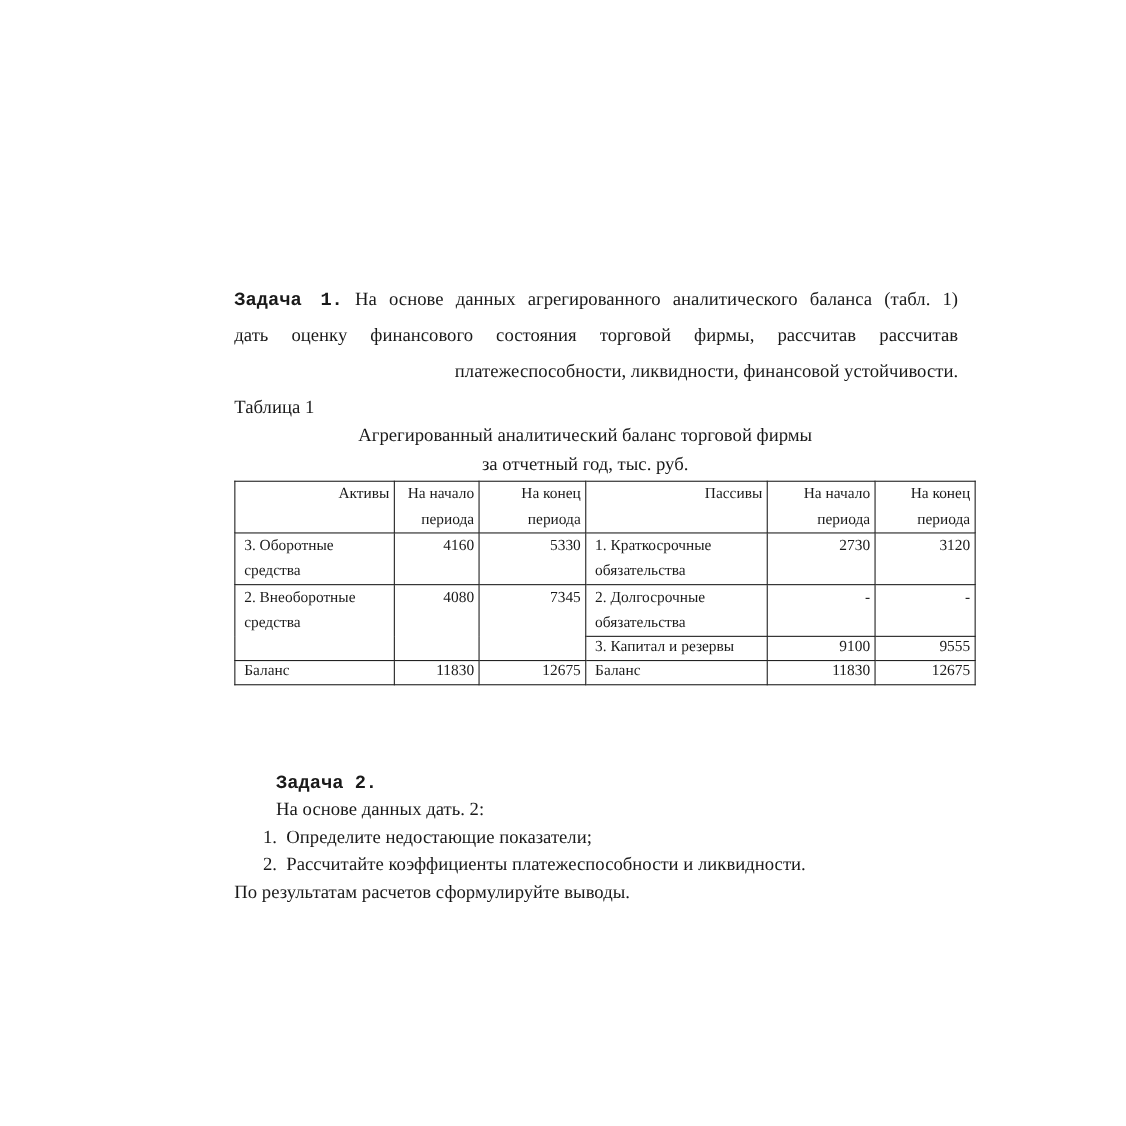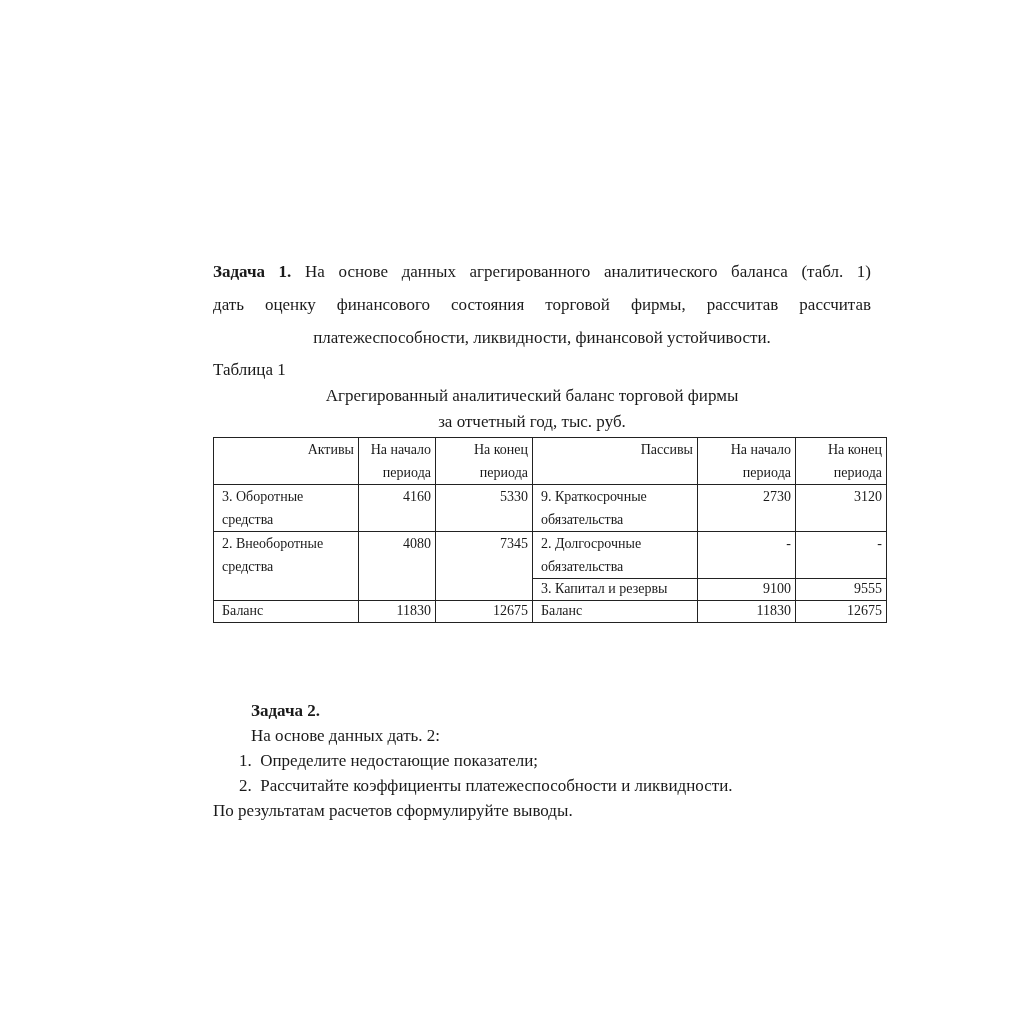--- a/index.html
+++ b/index.html
@@ -1,22 +1,22 @@
 <!DOCTYPE html>
 <html><head>
 <meta charset="utf-8">
 <style>
   html, body { margin: 0; padding: 0; background: #ffffff; }
   body { width: 1024px; height: 1024px; position: relative; overflow: hidden;
          font-family: "Liberation Serif", "DejaVu Serif", serif; color: #1a1a1a; }
   .page { position: absolute; left: 0; top: 0; width: 1024px; height: 1024px; }
   .para { position: absolute; left: 213px; width: 658px; font-size: 17px; line-height: 33px; }
   .justify { text-align: justify; text-align-last: justify; }
-  .lastline { text-align: center; }
-  b { font-weight: bold; }
+  .lastline { text-align: right; }
+  b { font-weight: bold; font-family: Liberation Mono, monospace; }
   .right { position: absolute; left: 213px; width: 658px; font-size: 17px; line-height: 26px; }
   .center { position: absolute; left: 213px; width: 658px; text-align: center; font-size: 17px; line-height: 26px; font-family: Liberation Serif, serif; }
   table.bal { position: absolute; left: 213px; top: 437px; width: 673px;
               border-collapse: collapse; font-size: 14px; line-height: 23px; table-layout: fixed; }
   table.bal td { border: 1.5px solid #222; vertical-align: top; padding: 0 4px; }
   table.bal td.c { text-align: right; }
   table.bal td.l { text-align: left; padding-left: 8px; }
   .t2 { position: absolute; font-size: 17px; line-height: 25px; }
 </style>
 </head>
@@ -49,21 +49,21 @@
       <td class="c">На начало периода</td>
       <td class="c">На конец периода</td>
       <td class="c">Пассивы</td>
       <td class="c">На начало периода</td>
       <td class="c">На конец периода</td>
     </tr>
     <tr style="height:46px;">
       <td class="l">3. Оборотные средства</td>
       <td class="c">4160</td>
       <td class="c">5330</td>
-      <td class="l">9. Краткосрочные обязательства</td>
+      <td class="l">1. Краткосрочные обязательства</td>
       <td class="c">2730</td>
       <td class="c">3120</td>
     </tr>
     <tr style="height:46px;">
       <td class="l" rowspan="2">2. Внеоборотные средства</td>
       <td class="c" rowspan="2">4080</td>
       <td class="c" rowspan="2">7345</td>
       <td class="l">2. Долгосрочные обязательства</td>
       <td class="c">-</td>
       <td class="c">-</td>

